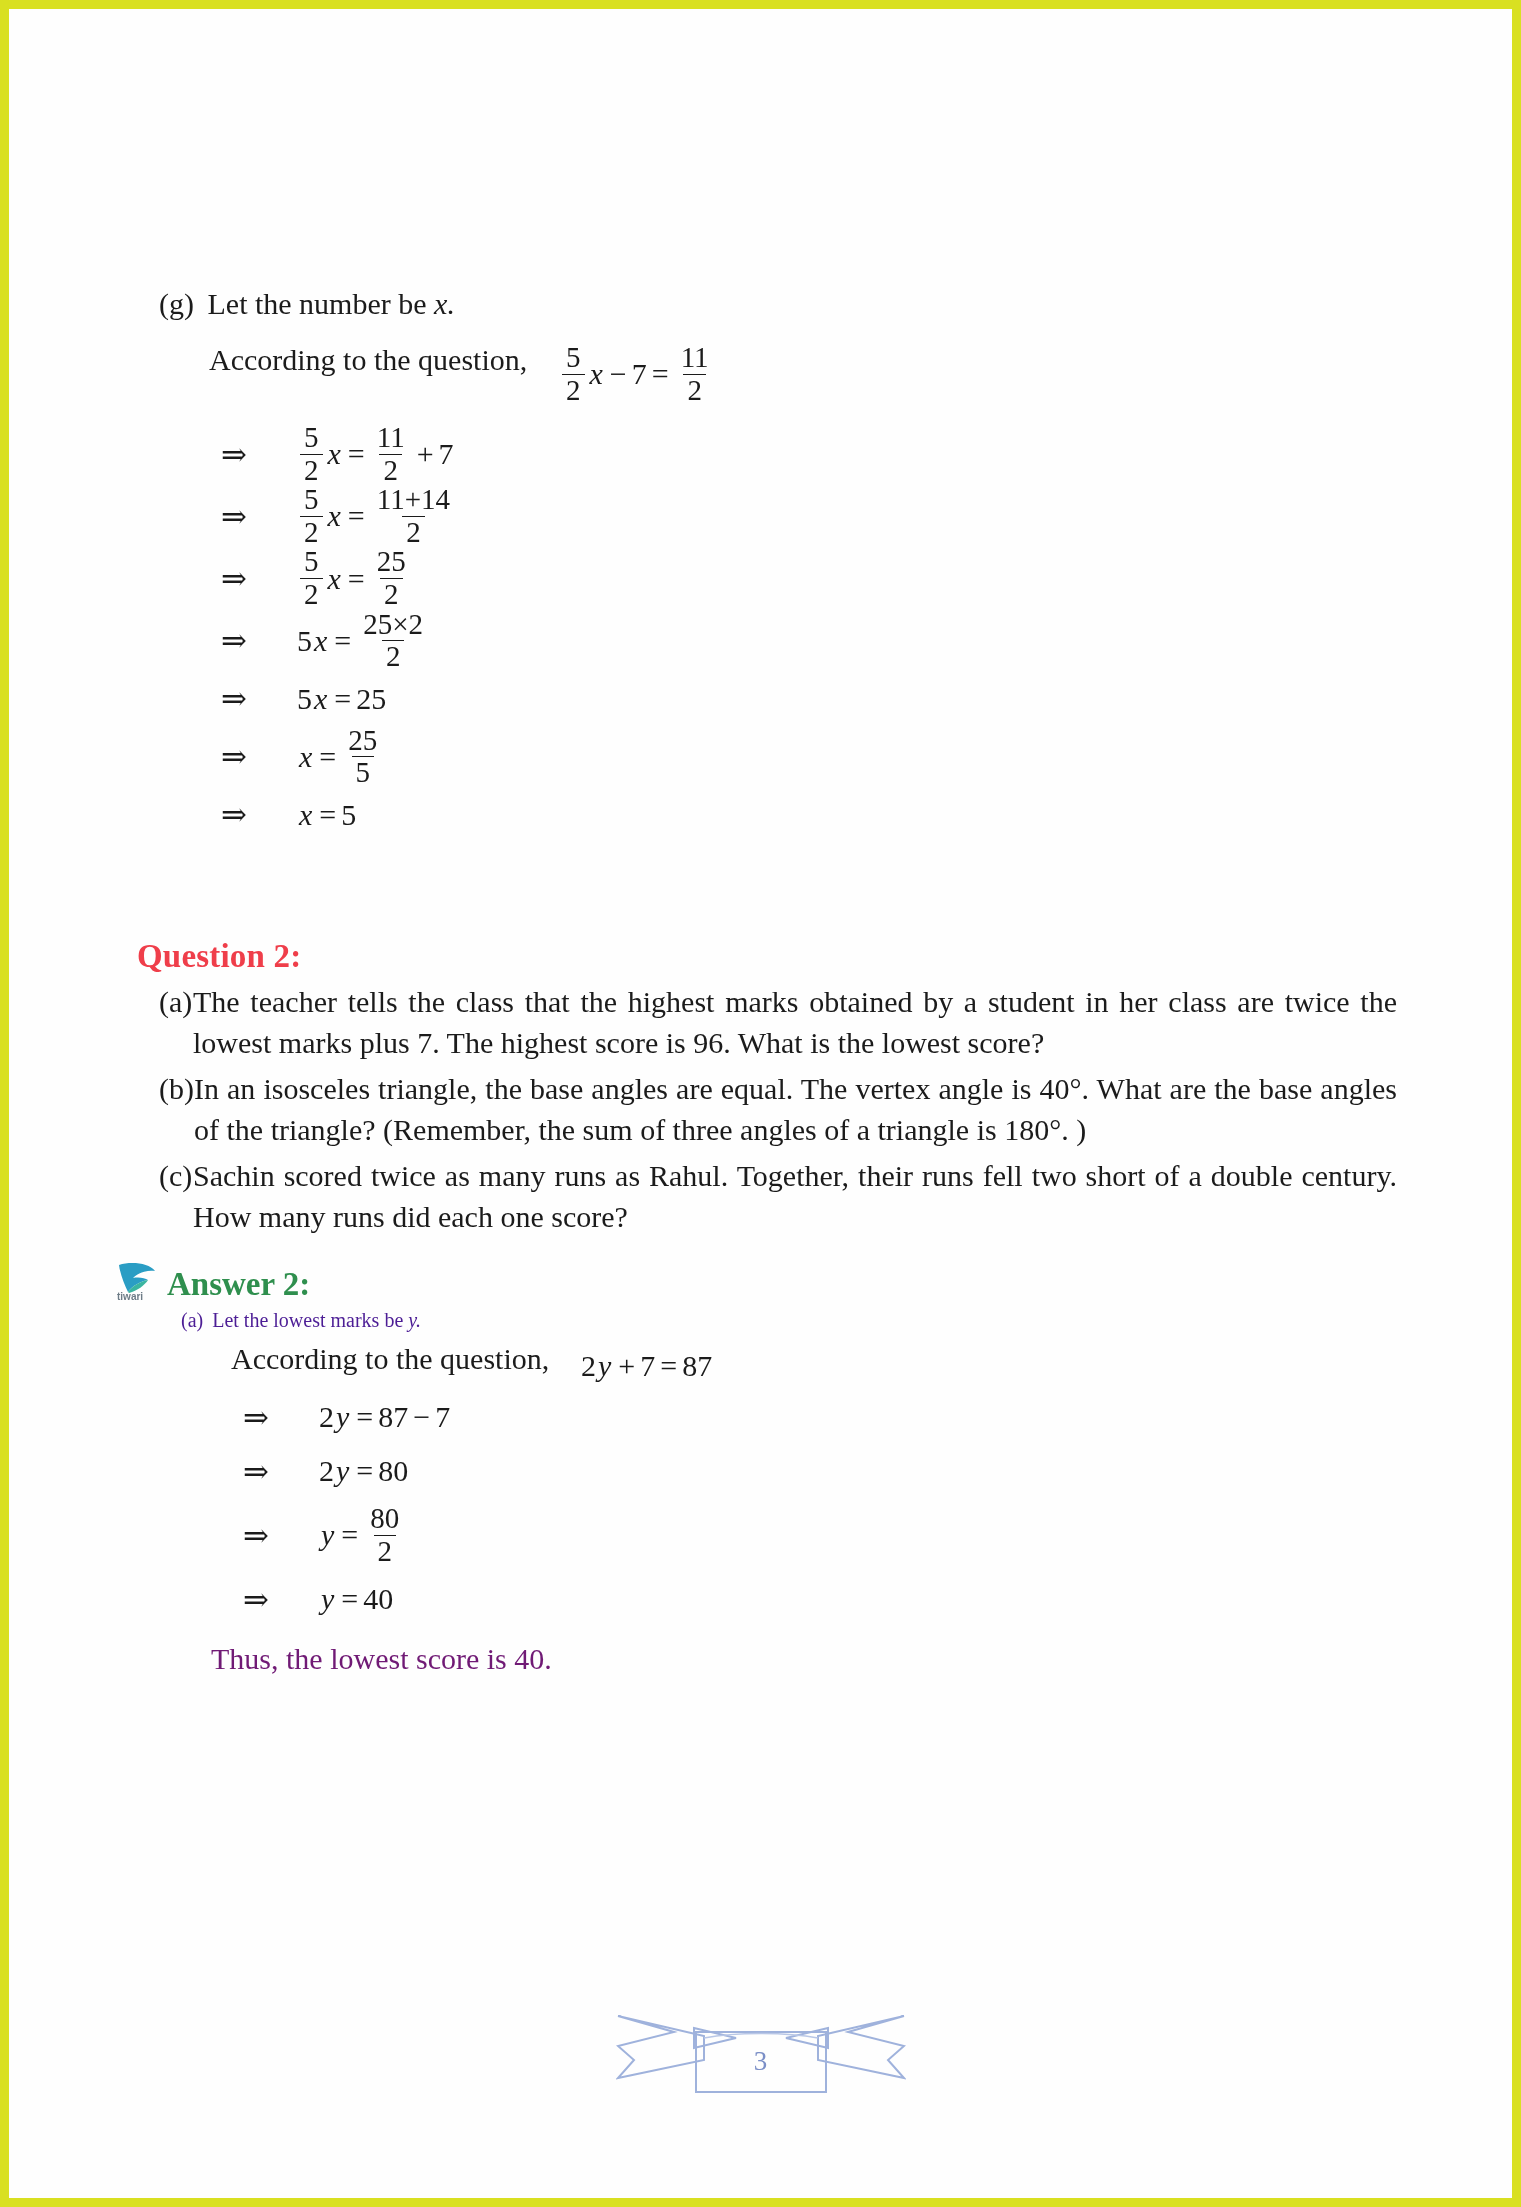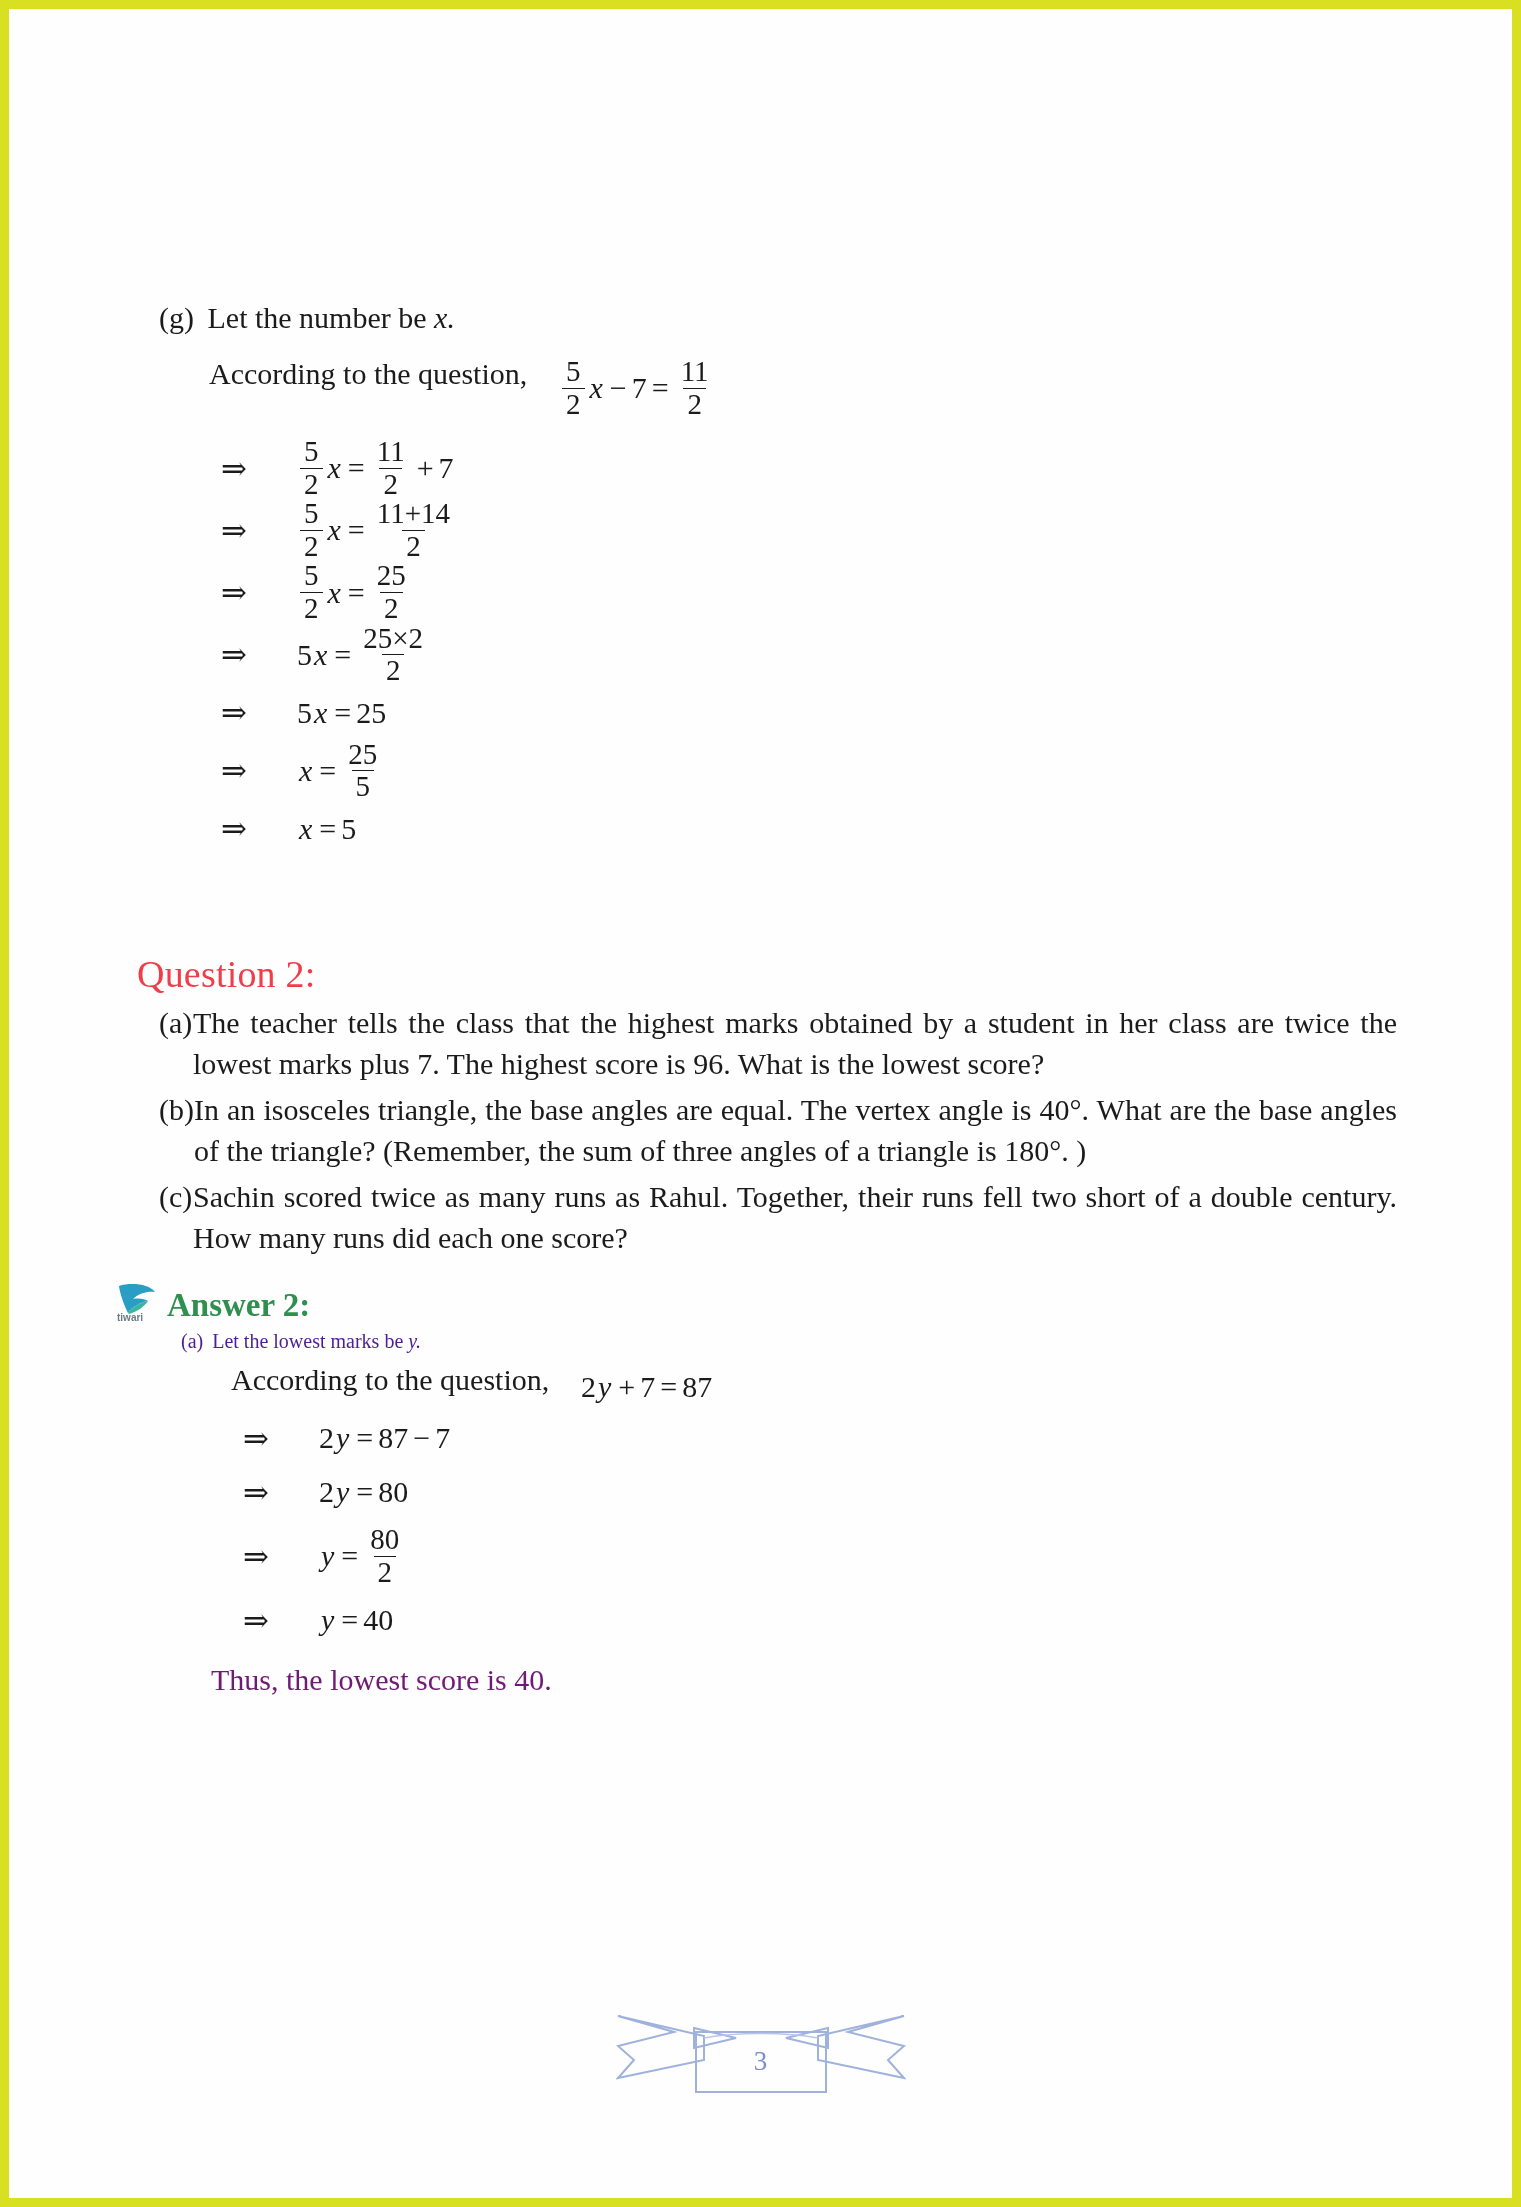--- a/index.html
+++ b/index.html
@@ -20,21 +20,21 @@
     overflow: hidden;
   }
   .sheet {
     position: absolute;
     left: 0; top: 0; right: 0; bottom: 0;
     background: #fefefe;
   }
   .content {
     position: absolute;
     left: 128px;
-    top: 292px;
+    top: 278px;
     width: 1260px;
   }
   .it { font-style: italic; }
 
   
   .part-g { margin-left: 22px; }
   .g-head {
     font-size: 30px;
     color: #1b1b1b;
   }
@@ -90,22 +90,22 @@
   }
   .frac .den {
     font-size: 29px;
     padding: 1px 4px 0 4px;
     border-top: 1.6px solid #1b1b1b;
   }
 
   
   .q-heading {
     margin-top: 96px;
-    font-size: 38px;
-    font-weight: normal;
+    font-size: 33px;
+    font-weight: bold;
     color: #ef3e4a;
     letter-spacing: 0.2px;
   }
   .q-sub {
     margin-top: 8px;
     font-size: 30px;
     color: #1b1b1b;
   }
 
   .qlist { margin-top: 6px; }

